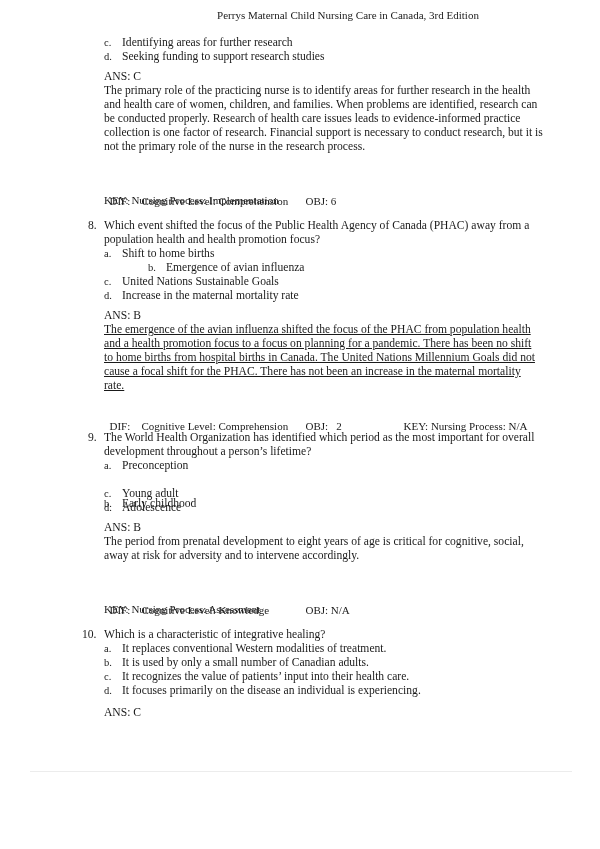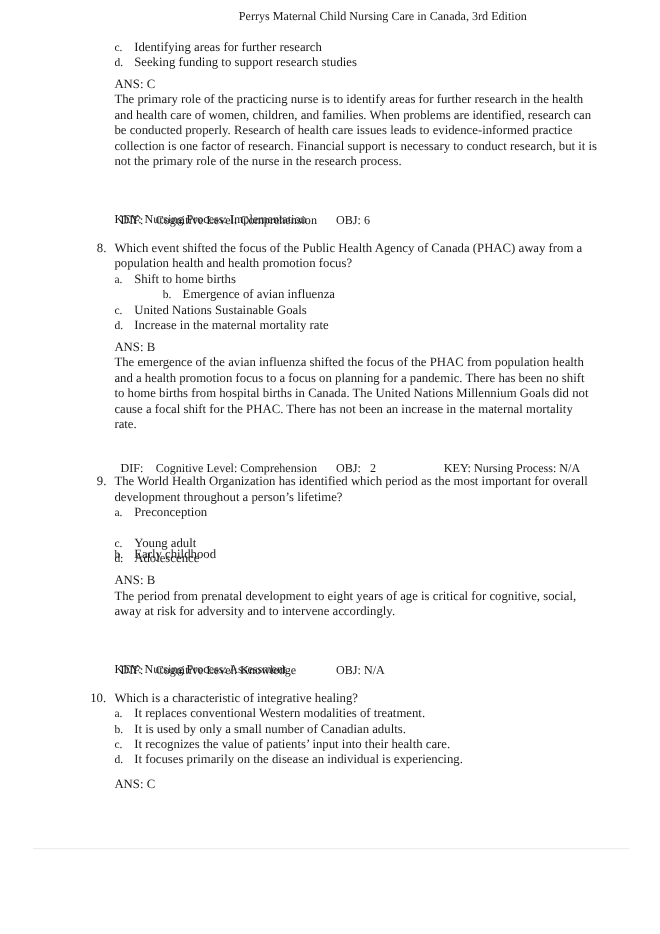--- a/index.html
+++ b/index.html
@@ -52,21 +52,21 @@
 <div class="qnum" style="top:219px; left:88px;">8.</div>
 <div class="qtext" style="top:219px;">
   <div>Which event shifted the focus of the Public Health Agency of Canada (PHAC) away from a</div>
   <div>population health and health promotion focus?</div>
 </div>
 <div class="opt" style="top:247px; left:104px;"><span class="letter">a.</span><span>Shift to home births</span></div>
 <div class="opt" style="top:261px;padding-left:44px;"><span class="letter">b.</span><span>Emergence of avian influenza</span></div>
 <div class="opt" style="top:275px;"><span class="letter">c.</span><span>United Nations Sustainable Goals</span></div>
 <div class="opt" style="top:289px;"><span class="letter">d.</span><span>Increase in the maternal mortality rate</span></div>
 <div class="para" style="top:309px;">ANS: B</div>
-<div class="para" style="top:323px;">
+<div class="para" style="top:323px;text-decoration:underline;">
   <div>The emergence of the avian influenza shifted the focus of the PHAC from population health</div>
   <div>and a health promotion focus to a focus on planning for a pandemic. There has been no shift</div>
   <div>to home births from hospital births in Canada. The United Nations Millennium Goals did not</div>
   <div>cause a focal shift for the PHAC. There has not been an increase in the maternal mortality</div>
   <div>rate.</div>
 </div>
 <div class="meta" style="top:405px;">
   <span style="width:32px;">DIF:</span><span style="width:164px;">Cognitive Level: Comprehension</span><span style="width:98px;">OBJ:   2</span><span>KEY: Nursing Process: N/A</span>
 </div>
 

